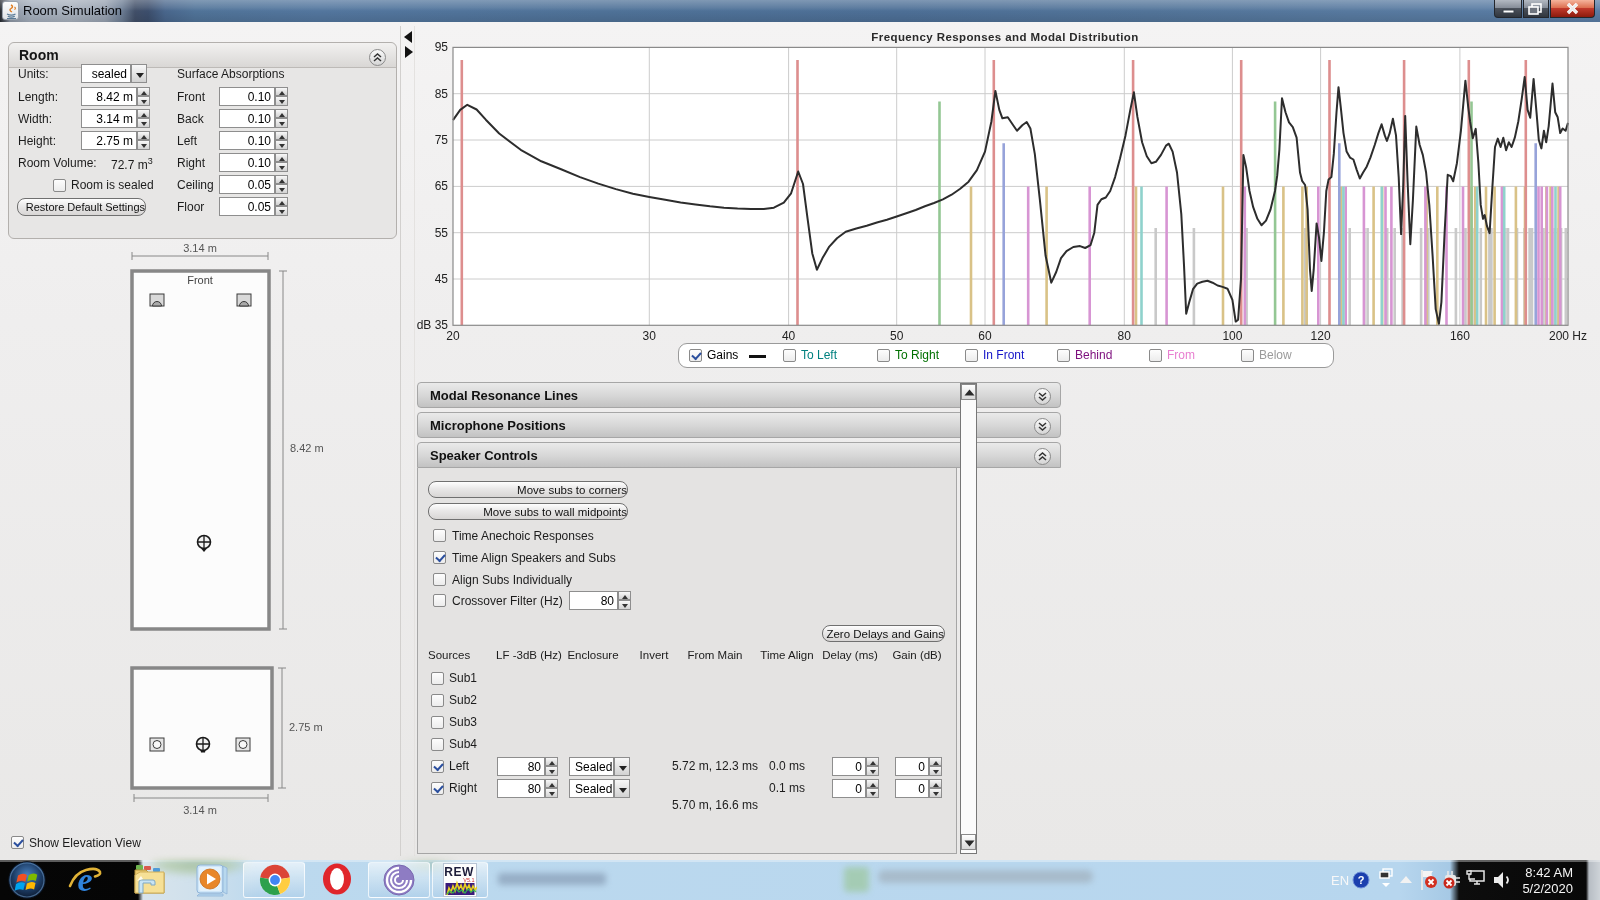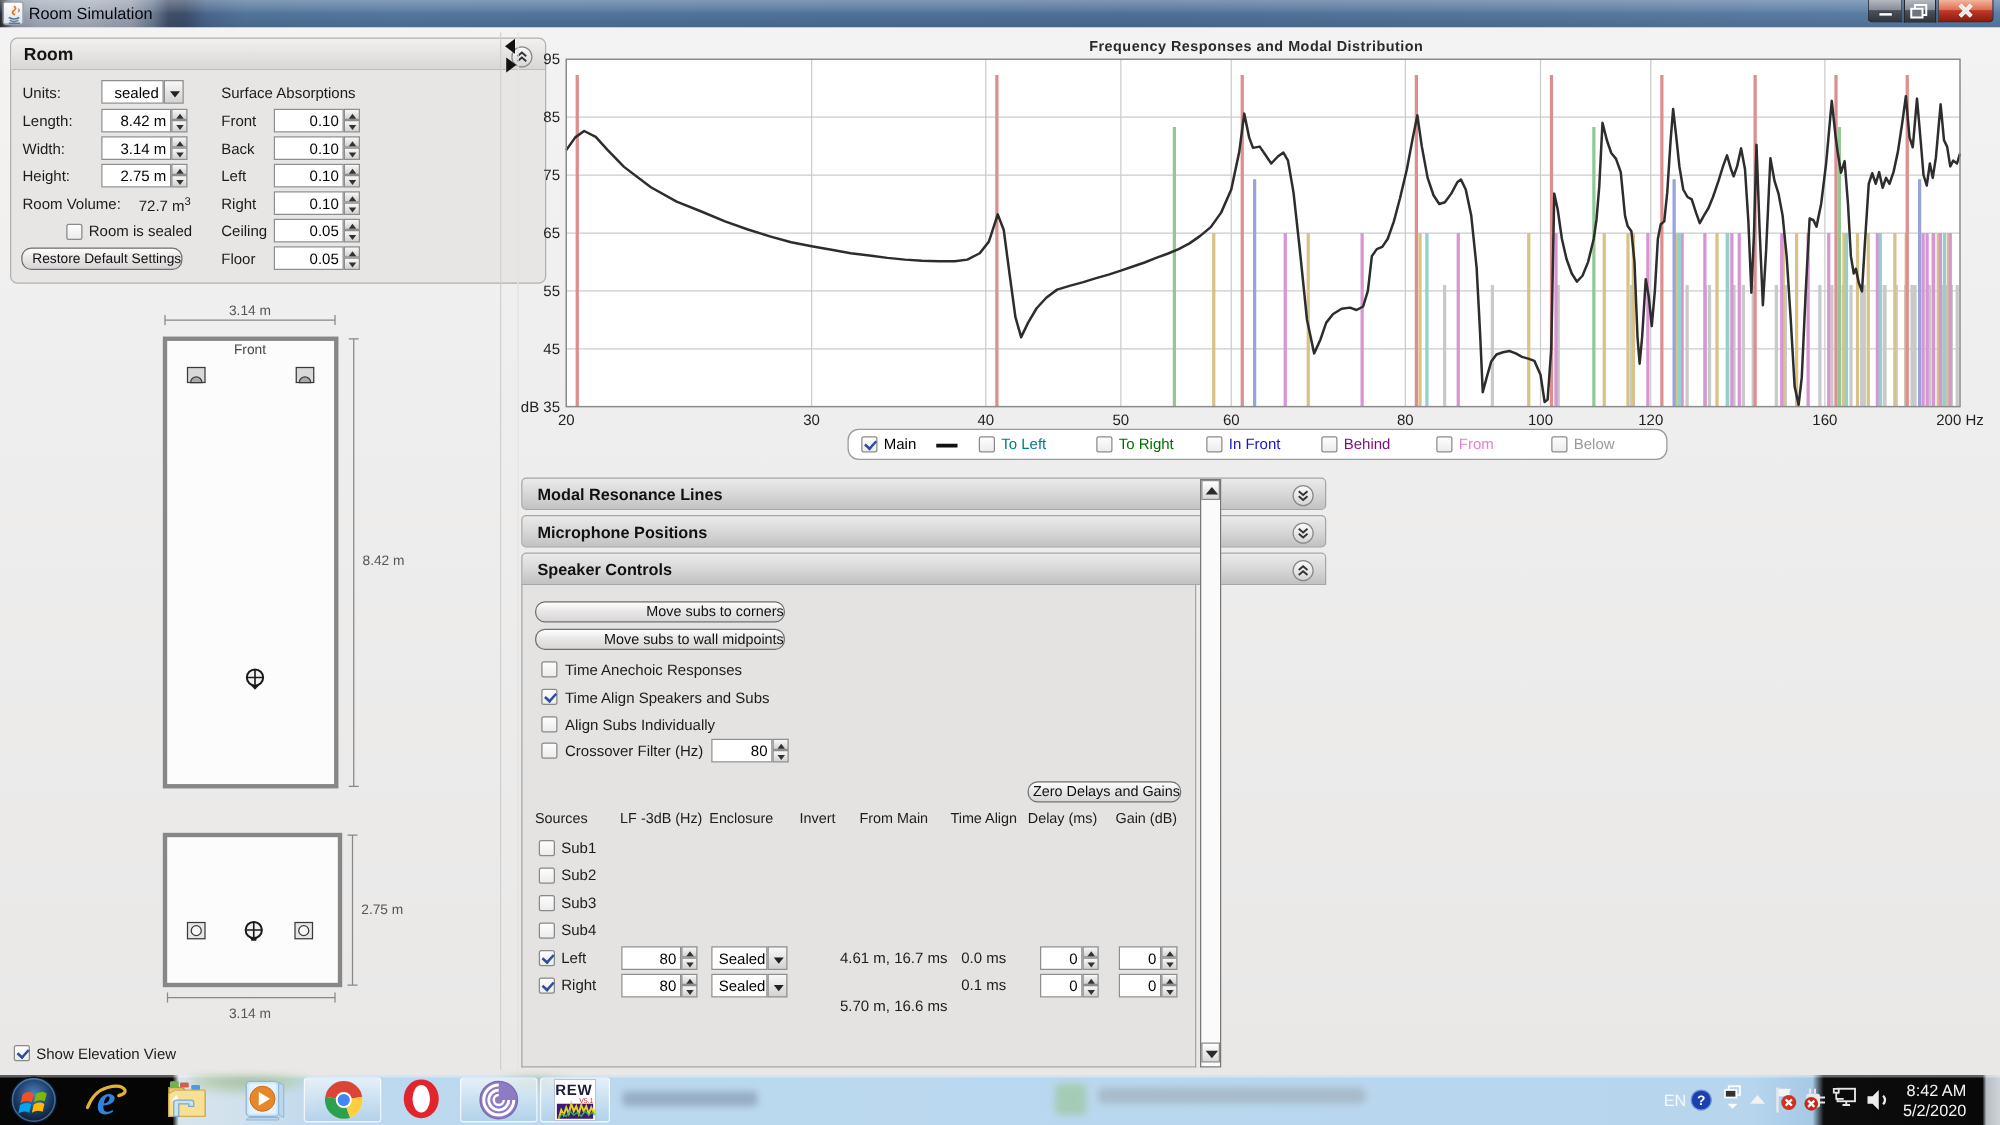--- a/index.html
+++ b/index.html
@@ -13,21 +13,21 @@
 #title-ico{position:absolute;left:2px;top:1px;width:17px;height:19px;background:linear-gradient(180deg,#fdfdfd,#dfe3e8);border:1px solid #9aa2ad;border-radius:3px;z-index:3}
 #title-txt{position:absolute;left:23px;top:3px;font-size:13px;color:#05060a;z-index:3}
 .winbtn{position:absolute;top:0;height:18px;border:1px solid #23262c;border-top:none;z-index:3}
 #btn-min{left:1494px;width:28px;border-radius:0 0 0 4px;background:linear-gradient(180deg,#b3b9c2 0,#878e99 45%,#4b515b 50%,#31363e 100%)}
 #btn-max{left:1523px;width:26px;background:linear-gradient(180deg,#b3b9c2 0,#878e99 45%,#4b515b 50%,#31363e 100%)}
 #btn-close{left:1550px;width:45px;border-radius:0 0 4px 0;background:linear-gradient(180deg,#f5b49c 0,#dd7051 45%,#c0392a 50%,#8c1b0d 100%)}
 
 #content{position:absolute;left:0;top:22px;width:1600px;height:838px;
  background:linear-gradient(180deg,#f4f3f3 0,#efeeee 300px,#e9e8e7 838px)}
 
-#roompanel{position:absolute;left:8px;top:8px;width:429px;height:197px;border:1px solid #b3b0ad;border-radius:6px;background:#e7e6e5}
+#roompanel{position:absolute;left:8px;top:20px;width:389px;height:197px;border:1px solid #b3b0ad;border-radius:6px;background:#e7e6e5}
 #roomhdr{position:absolute;left:0;top:0;width:100%;height:25px;border-bottom:1px solid #bdbab7;border-radius:6px 6px 0 0;background:linear-gradient(180deg,#f2f1f0,#d9d7d5)}
 #roomhdr b{position:absolute;left:10px;top:4px;font-size:14px;color:#151515}
 .chev{position:absolute;width:17px;height:17px;border:1px solid #8a8a8a;border-radius:50%;background:linear-gradient(180deg,#fafafa,#d5d5d5);color:#444;font-size:10px;text-align:center;line-height:15px}
 label,.lbl{font-size:12px;color:#1c1c1c}
 .fld{position:absolute;height:19px;background:#fff;border:1px solid #8e8e8e;font-size:12px;color:#000}
 .fld span{position:absolute;right:3px;top:2px}
 .spin{position:absolute;width:13px;height:19px}
 .spin i,.drop i{position:absolute;left:0;width:13px;height:9px;background:linear-gradient(180deg,#f8f8f8,#d2d2d2);border:1px solid #8e8e8e;font-style:normal}
 .spin i:before,.drop i:before{content:"";position:absolute;left:3px;border-left:3px solid transparent;border-right:3px solid transparent}
 .spin i.up{top:0}.spin i.dn{top:9px;height:10px}
@@ -239,21 +239,21 @@
     <text x="896.7" y="340" text-anchor="middle" font-size="12">50</text>
     <text x="985.0" y="340" text-anchor="middle" font-size="12">60</text>
     <text x="1124.3" y="340" text-anchor="middle" font-size="12">80</text>
     <text x="1232.4" y="340" text-anchor="middle" font-size="12">100</text>
     <text x="1320.6" y="340" text-anchor="middle" font-size="12">120</text>
     <text x="1459.9" y="340" text-anchor="middle" font-size="12">160</text>
     <text x="1568.0" y="340" text-anchor="middle" font-size="12">200&nbsp;Hz</text>
 </svg>
 <div class="abs" style="left:678px;top:343px;width:656px;height:25px;background:#fff;border:1px solid #9a9a9a;border-radius:9px">
     <div class="cb on" style="left:10px;top:5px"></div>
-    <div class="abs" style="left:28px;top:4px;font-size:12px;color:#000">Main</div>
+    <div class="abs" style="left:28px;top:4px;font-size:12px;color:#000">Gains</div>
     <div class="cb" style="left:104px;top:5px"></div>
     <div class="abs" style="left:122px;top:4px;font-size:12px;color:#00807f">To Left</div>
     <div class="cb" style="left:198px;top:5px"></div>
     <div class="abs" style="left:216px;top:4px;font-size:12px;color:#007000">To Right</div>
     <div class="cb" style="left:286px;top:5px"></div>
     <div class="abs" style="left:304px;top:4px;font-size:12px;color:#1414c8">In Front</div>
     <div class="cb" style="left:378px;top:5px"></div>
     <div class="abs" style="left:396px;top:4px;font-size:12px;color:#7d0f7d">Behind</div>
     <div class="cb" style="left:470px;top:5px"></div>
     <div class="abs" style="left:488px;top:4px;font-size:12px;color:#e87fd0">From</div>
@@ -330,21 +330,21 @@
 <div class="spin" style="left:545px;top:757px">
     <i class="up"></i>
     <i class="dn"></i>
   </div>
 <div class="fld" style="left:569px;top:757px;width:45px">
     <span style="right:auto;left:5px">Sealed</span>
   </div>
 <div class="drop" style="left:614px;top:757px">
     <i></i>
   </div>
-<div class="lbl abs" style="left:715px;top:759px;transform:translateX(-50%)">4.61 m, 16.7 ms</div>
+<div class="lbl abs" style="left:715px;top:759px;transform:translateX(-50%)">5.72 m, 12.3 ms</div>
 <div class="lbl abs" style="left:787px;top:759px;transform:translateX(-50%)">0.0 ms</div>
 <div class="fld" style="left:832px;top:757px;width:34px">
     <span>0</span>
   </div>
 <div class="spin" style="left:866px;top:757px">
     <i class="up"></i>
     <i class="dn"></i>
   </div>
 <div class="fld" style="left:895px;top:757px;width:34px">
     <span>0</span>

